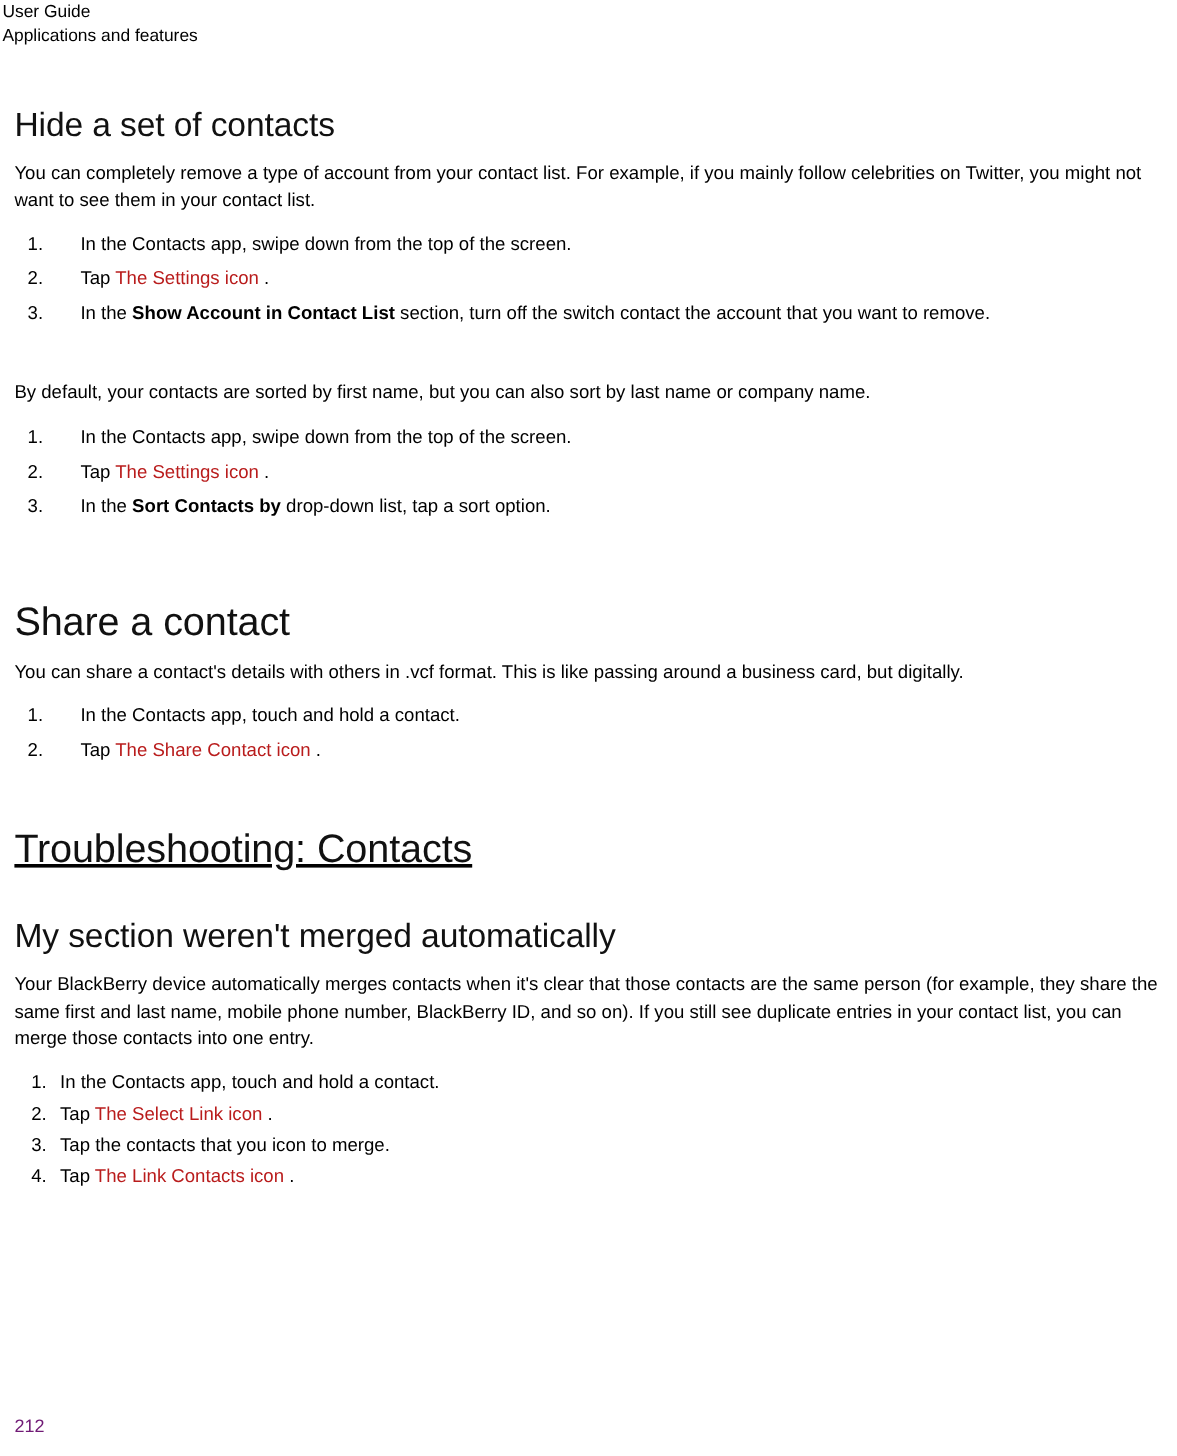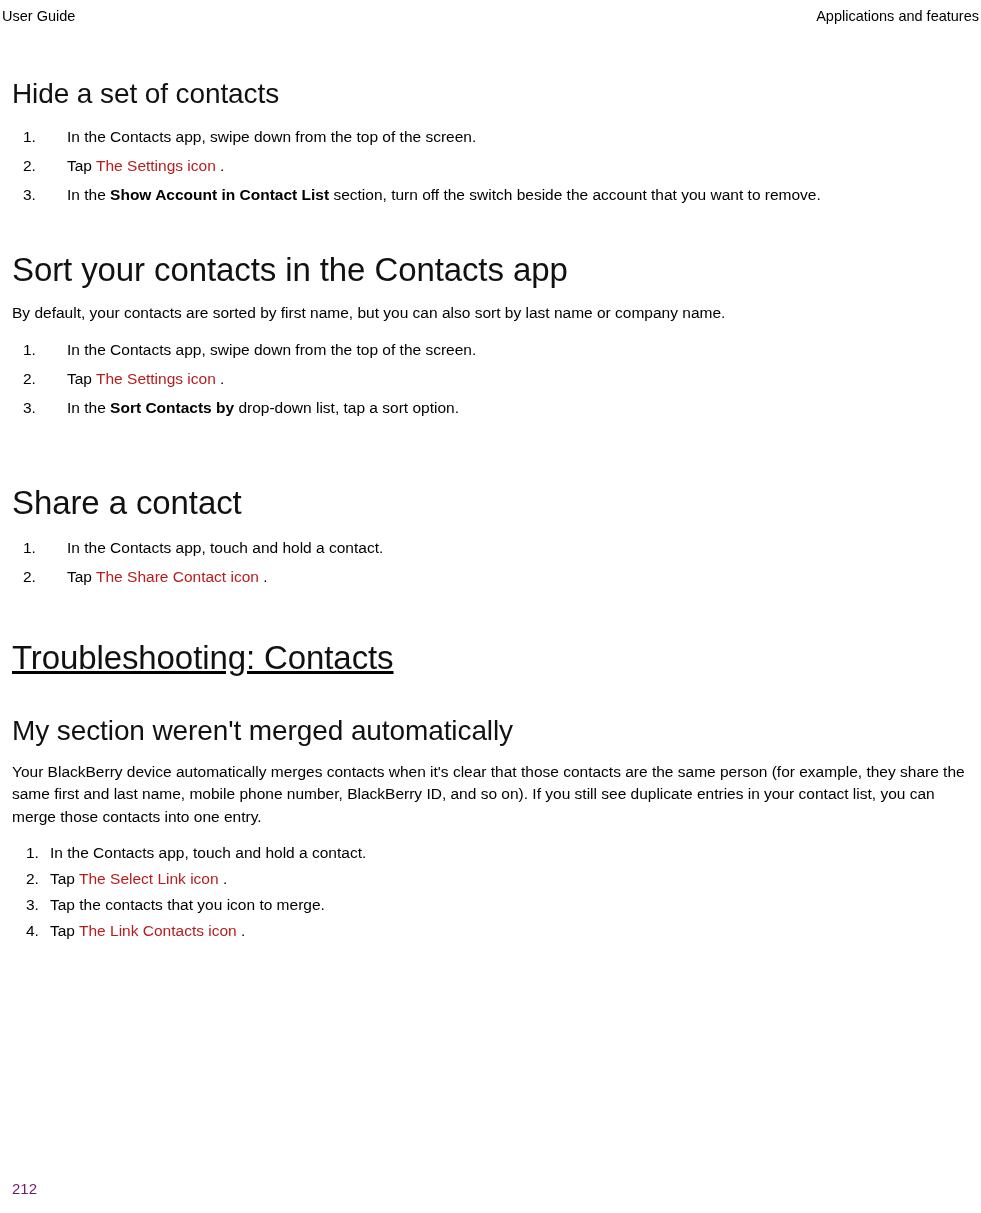--- a/index.html
+++ b/index.html
@@ -25,35 +25,36 @@
 
   
   .running-header {
     position: absolute;
     top: 0;
     left: 0;
     right: 0;
     height: 26px;
     display: flex;
     justify-content: space-between;
-    align-items: flex-end;
+    align-items: flex-start;
     padding: 0 2px;
     box-sizing: border-box;
+    flex-direction: column;
   }
   .running-header span {
     font-size: 14.5px;
     line-height: 20px;
     color: #000;
     white-space: nowrap;
   }
 
   
   .content {
     position: absolute;
-    top: 76px;
+    top: 86px;
     left: 12px;
     width: 969px;
   }
 
   
   h1.h-xl {
     font-size: 33px;
     font-weight: 400;
     line-height: 40px;
     letter-spacing: -0.1px;
@@ -148,51 +149,52 @@
 
   <div class="running-header">
     <span>User Guide</span>
     <span>Applications and features</span>
   </div>
 
   <div class="content">
 
     <section class="sec-hide">
       <h2 class="h-lg">Hide a set of contacts</h2>
+      <p class="body">You can completely remove a type of account from your contact list. For example, if you mainly follow celebrities on Twitter, you might not want to see them in your contact list.</p>
       <ol class="steps">
         <li>
           <span class="num">1.</span><span>In the Contacts app, swipe down from the top of the screen.</span>
         </li>
         <li>
           <span class="num">2.</span><span>Tap </span><span class="alt-img">The Settings icon</span><span> .</span>
         </li>
         <li>
-          <span class="num">3.</span><span>In the </span><span class="bold">Show Account in Contact List</span><span> section, turn off the switch beside the account that you want to remove.</span>
+          <span class="num">3.</span><span>In the </span><span class="bold">Show Account in Contact List</span><span> section, turn off the switch contact the account that you want to remove.</span>
         </li>
       </ol>
     </section>
 
     <section class="sec-sort">
-      <h1 class="h-xl">Sort your contacts in the Contacts app</h1>
       <p class="body">By default, your contacts are sorted by first name, but you can also sort by last name or company name.</p>
       <ol class="steps">
         <li>
           <span class="num">1.</span><span>In the Contacts app, swipe down from the top of the screen.</span>
         </li>
         <li>
           <span class="num">2.</span><span>Tap </span><span class="alt-img">The Settings icon</span><span> .</span>
         </li>
         <li>
           <span class="num">3.</span><span>In the </span><span class="bold">Sort Contacts by</span><span> drop-down list, tap a sort option.</span>
         </li>
       </ol>
     </section>
 
     <section class="sec-share">
       <h1 class="h-xl">Share a contact</h1>
+      <p class="body">You can share a contact's details with others in .vcf format. This is like passing around a business card, but digitally.</p>
       <ol class="steps">
         <li>
           <span class="num">1.</span><span>In the Contacts app, touch and hold a contact.</span>
         </li>
         <li>
           <span class="num">2.</span><span>Tap </span><span class="alt-img">The Share Contact icon</span><span> .</span>
         </li>
       </ol>
     </section>
 

